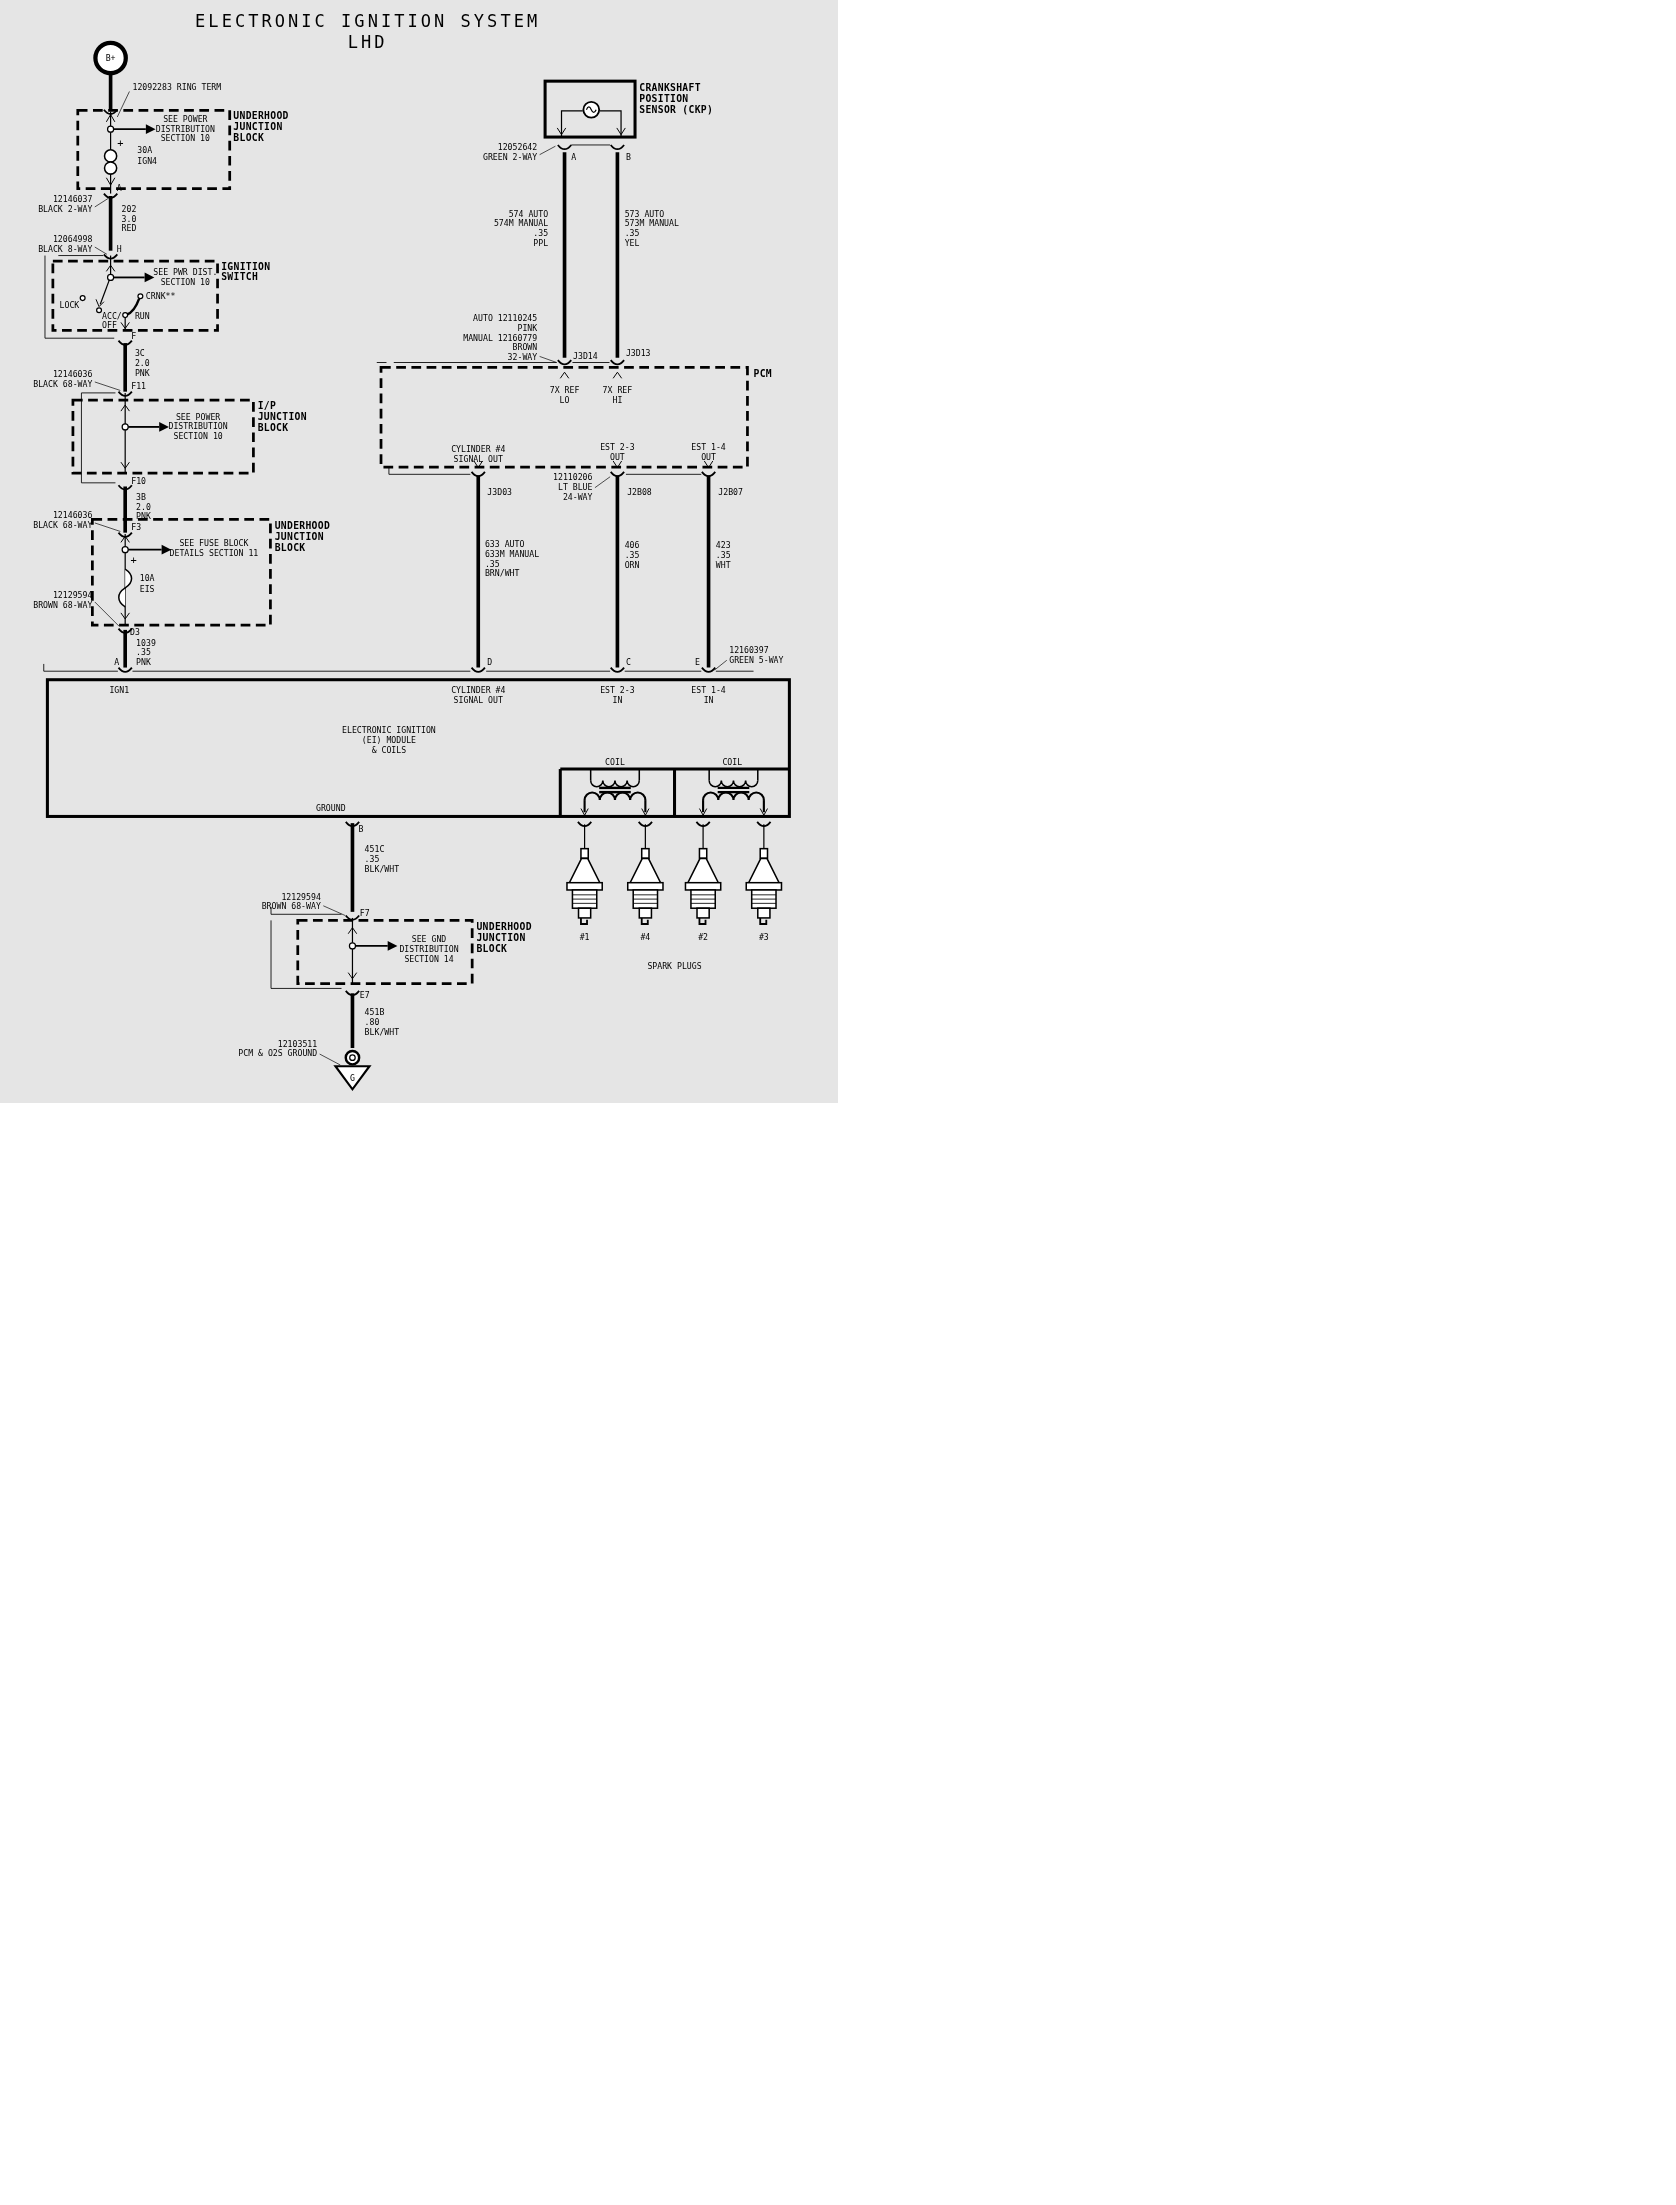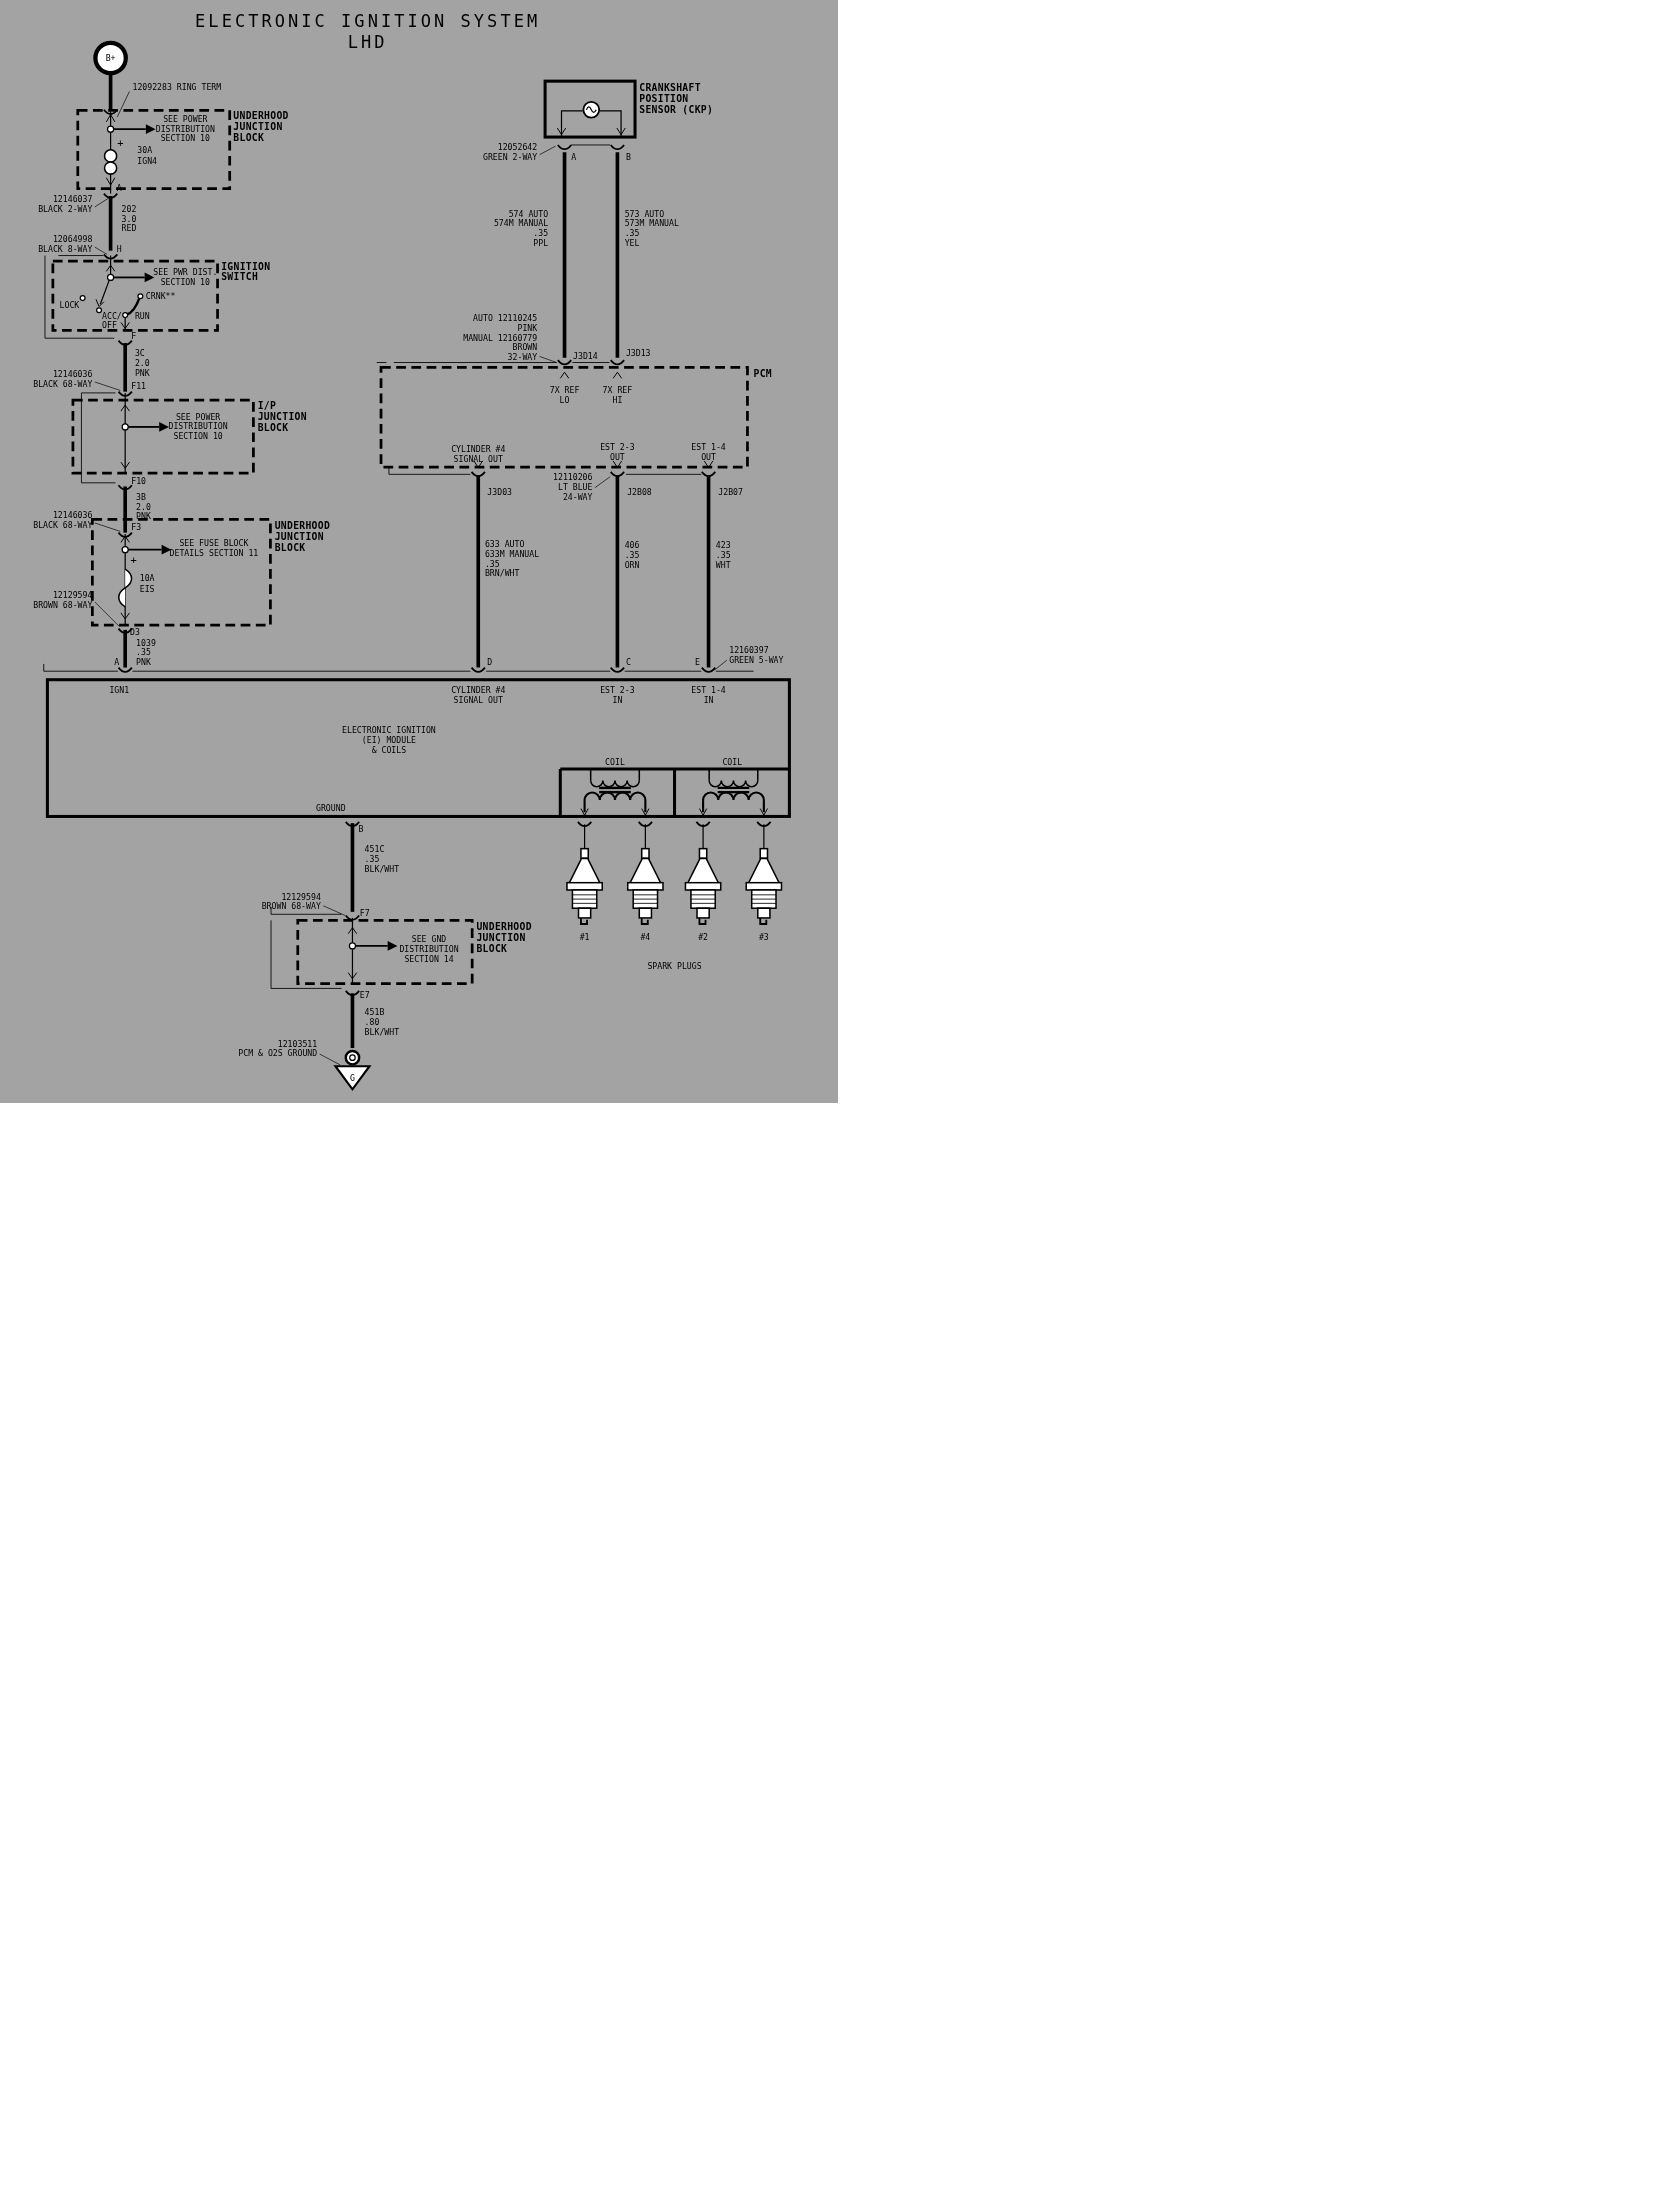--- a/index.html
+++ b/index.html
@@ -1,16 +1,16 @@
 <!DOCTYPE html>
 <html style="font-size:9.7px"><head>
 <meta charset="utf-8">
 <style>
   html,body{margin:0;padding:0;background:#fff}
-  .page{position:relative;width:838px;height:1103px;background:#a3a3a3;font-family:"DejaVu Sans Mono",monospace}
+  .page{position:relative;width:838px;height:1103px;background:#e5e5e5;font-family:"DejaVu Sans Mono",monospace}
   svg{position:absolute;left:0;top:0}
   text{font-family:"DejaVu Sans Mono",monospace;font-size:13.5px;fill:#000}
   .b{font-weight:bold;font-size:16px;letter-spacing:.5px}
   .title{font-size:28px;letter-spacing:5px}
   .plus{font-size:17px}
   .w6{stroke:#000;stroke-width:6}
   .w2{stroke:#000;stroke-width:2;fill:none}
   .thin{stroke:#000;stroke-width:1.4;fill:none}
   .lead{stroke:#000;stroke-width:1.1;fill:none}
   .dash{fill:none;stroke:#000;stroke-width:4.5;stroke-dasharray:16 9}

